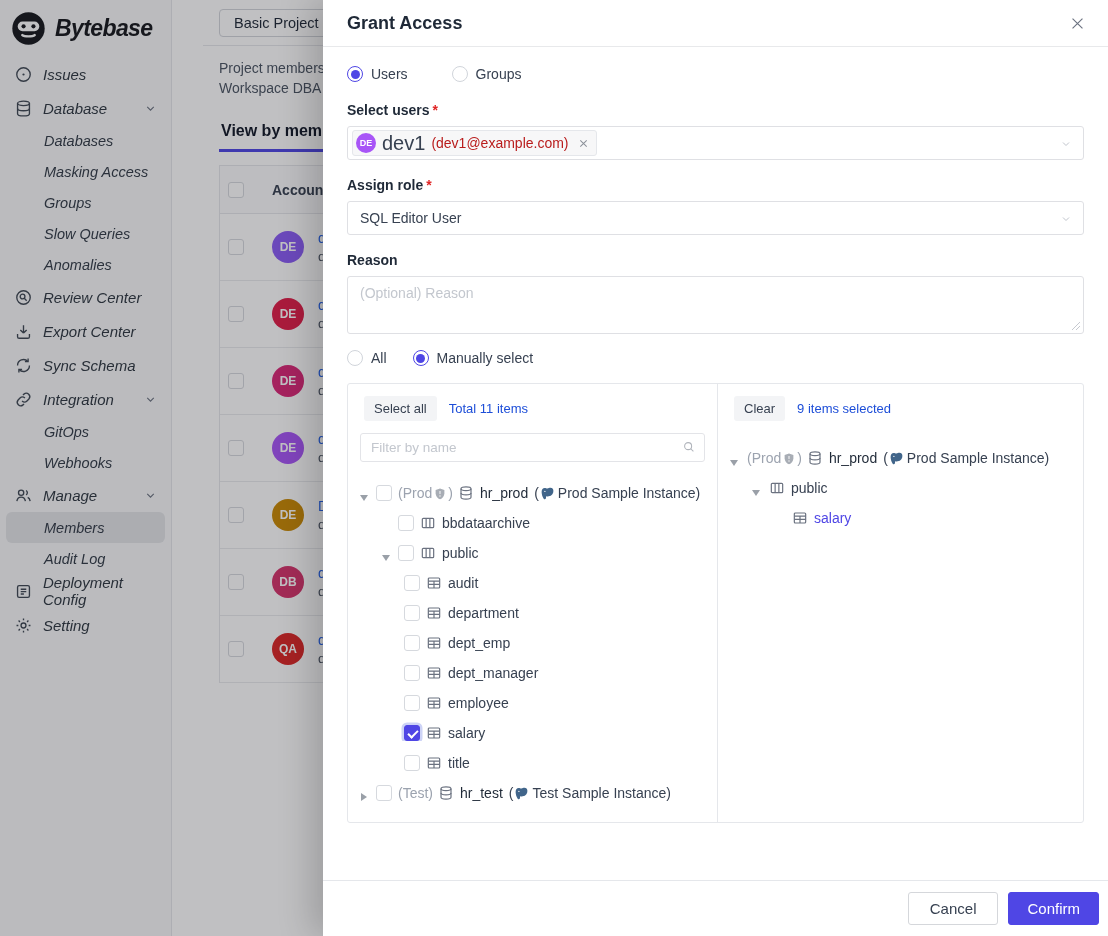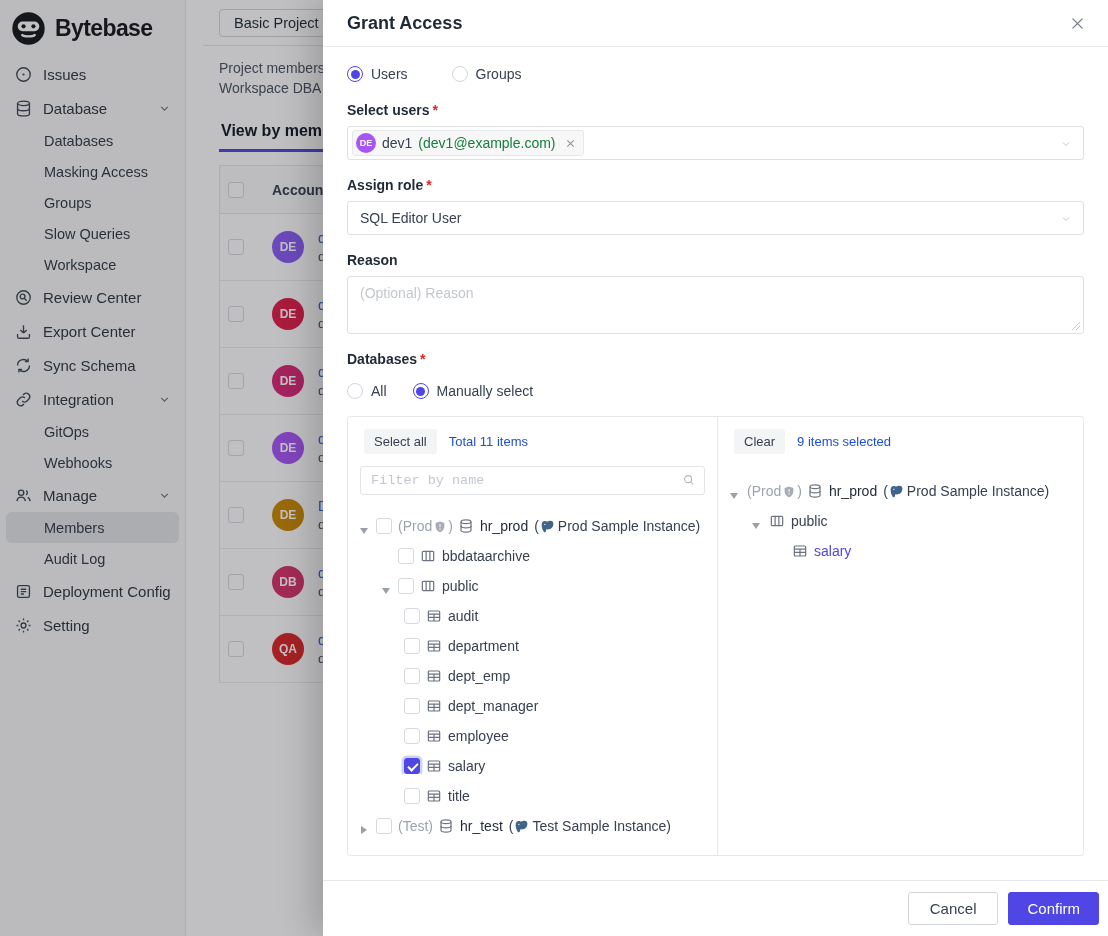--- a/index.html
+++ b/index.html
@@ -4,22 +4,22 @@
 <style>
   * { margin:0; padding:0; box-sizing:border-box; }
   html,body { width:1108px; height:936px; }
   body {
     position:relative; overflow:hidden; background:#fff;
     font-family:"Liberation Sans", sans-serif; color:#374151;
   }
   svg { display:block; }
 
   
-  .sidebar { position:absolute; left:0; top:0; width:186px; height:100%;
-    background:#f8f9fa; border-right:1px solid #e5e7eb; padding:8px 6px 0; }
+  .sidebar { position:absolute; left:0; top:0; width:172px; height:100%;
+    background:#f8f9fa; border-right:1px solid #e5e7eb; padding:8px 6px 0;font-style:italic; }
   .logo { display:flex; align-items:center; gap:8px; padding:2px 4px 10px; }
   .logo-mark { width:37px; height:37px; flex:none; }
   .logo-text { font-size:23px; font-weight:700; color:#16181d; letter-spacing:-0.6px; }
   .nav-item { display:flex; align-items:center; gap:10px; height:34px; padding:0 8px;
     border-radius:6px; font-size:15px; color:#2f3842; }
   .nav-item svg { width:19px; height:19px; flex:none; stroke:#3f4854; }
   .nav-sub { display:flex; align-items:center; height:31px; padding-left:38px;
     border-radius:6px; font-size:14.5px; color:#333c48; }
   .nav-sub.active { background:#e4e5e8; }
   .chev { margin-left:auto; }
@@ -70,22 +70,22 @@
 
   .select-box { margin-top:8px; height:34px; border:1px solid #dfe0e4; border-radius:3px;
     display:flex; align-items:center; padding:0 30px 0 4px; position:relative; background:#fff; }
   .select-box.textpad { padding-left:12px; font-size:14px; color:#374151; }
   .dd-chev { position:absolute; right:11px; top:11px; }
   .dd-chev svg { width:12px; height:12px; stroke:#c0c4cc; }
   .user-chip { display:flex; align-items:center; gap:6px; background:#f7f7f8;
     border:1px solid #e5e7eb; border-radius:3px; height:26px; padding:0 7px 0 3px; }
   .chip-avatar { width:20px; height:20px; border-radius:50%; display:flex; align-items:center;
     justify-content:center; color:#fff; font-size:9px; font-weight:700; flex:none; }
-  .chip-name { font-size:14px; color:#374151; }
-  .chip-email { font-size:14px; color:#15803d; }
+  .chip-name { font-size:20px; color:#374151; }
+  .chip-email { font-size:14px; color:#b91c1c; }
   .chip-x { margin-left:3px; cursor:pointer; }
   .chip-x svg { width:11px; height:11px; stroke:#8b9099; }
 
   .textarea-wrap { margin-top:8px; height:58px; border:1px solid #dfe0e4; border-radius:3px; position:relative; }
   .textarea-wrap textarea { width:100%; height:100%; border:none; outline:none; resize:none;
     background:transparent; padding:8px 12px; font-family:"Liberation Sans",sans-serif;
     font-size:14px; color:#374151; }
   .textarea-wrap textarea::placeholder { color:#c3c7ce; }
   .resize-handle { position:absolute; right:2px; bottom:2px; }
 
@@ -94,21 +94,21 @@
   .tree-panel { margin-top:14px; height:440px; border:1px solid #e5e7eb; border-radius:3px;
     display:flex; overflow:hidden; }
   .t-left { width:369px; flex:none; display:flex; flex-direction:column; }
   .t-right { flex:1; border-left:1px solid #e5e7eb; }
   .t-head { flex:none; display:flex; align-items:center; gap:12px; padding:12px 16px 10px; }
   .chip-btn { background:#f3f4f6; border:none; border-radius:3px; padding:5px 10px;
     font-size:13px; color:#374151; font-family:inherit; cursor:pointer; }
   .t-count { font-size:13px; color:#1d4ed8; }
   .filter-wrap { margin:2px 12px 0; position:relative; }
   .filter-input { width:100%; height:29px; border:1px solid #e3e4e8; border-radius:3px;
-    padding:0 30px 0 10px; font-size:13.5px; color:#374151; outline:none; font-family:Liberation Mono, monospace; }
+    padding:0 30px 0 10px; font-size:13.5px; color:#374151; outline:none; font-family:Liberation Sans, sans-serif; }
   .filter-input::placeholder { color:#c3c7ce; }
   .filter-icon { position:absolute; right:9px; top:7px; }
   .filter-icon svg { width:14px; height:14px; stroke:#b0b4bb; }
 
   .tree { padding-top:9px; font-size:14px; }
   .t-row { height:30px; display:flex; align-items:flex-end; white-space:nowrap; overflow:hidden; }
   .pl0 { padding-left:8px; } .pl1 { padding-left:30px; } .pl2 { padding-left:52px; }
   .plr1 { padding-left:30px; } .plr2 { padding-left:74px; }
   .caret-cell { width:16px; flex:none; display:flex; justify-content:center; }
   .caret-d { width:0; height:0; border-left:4.5px solid transparent; border-right:4.5px solid transparent;
@@ -177,21 +177,21 @@
   <div class="nav-sub">
       <span>Masking Access</span>
     </div>
   <div class="nav-sub">
       <span>Groups</span>
     </div>
   <div class="nav-sub">
       <span>Slow Queries</span>
     </div>
   <div class="nav-sub">
-      <span>Workspace</span>
+      <span>Anomalies</span>
     </div>
   <div class="nav-item">
     <svg viewBox="0 0 24 24" fill="none" stroke-width="1.7">
         <circle cx="12" cy="12" r="8.5"></circle>
         <circle cx="10.8" cy="10.8" r="3"></circle>
         <path d="M13 13l3 3"></path>
       </svg>
     <span>Review Center</span>
   </div>
   <div class="nav-item">
@@ -395,23 +395,20 @@
     <div class="field-label">Reason</div>
     <div class="textarea-wrap">
       <textarea placeholder="(Optional) Reason" style=""></textarea>
       <span class="resize-handle">
         <svg width="10" height="10" viewBox="0 0 10 10">
             <path d="M9 1L1 9M9 5L5 9" stroke="#c6c9d0" stroke-width="1"></path>
           </svg>
       </span>
     </div>
 
-    <div class="field-label">
-      <span>Databases</span><span class="req">*</span>
-    </div>
     <div class="radio-row db-radio-row">
       <span class="radio-opt" style="margin-right:12px;">
         <span class="radio"></span>
         <span class="radio-label">All</span>
       </span>
       <span class="radio-opt">
         <span class="radio sel"></span>
         <span class="radio-label">Manually select</span>
       </span>
     </div>

